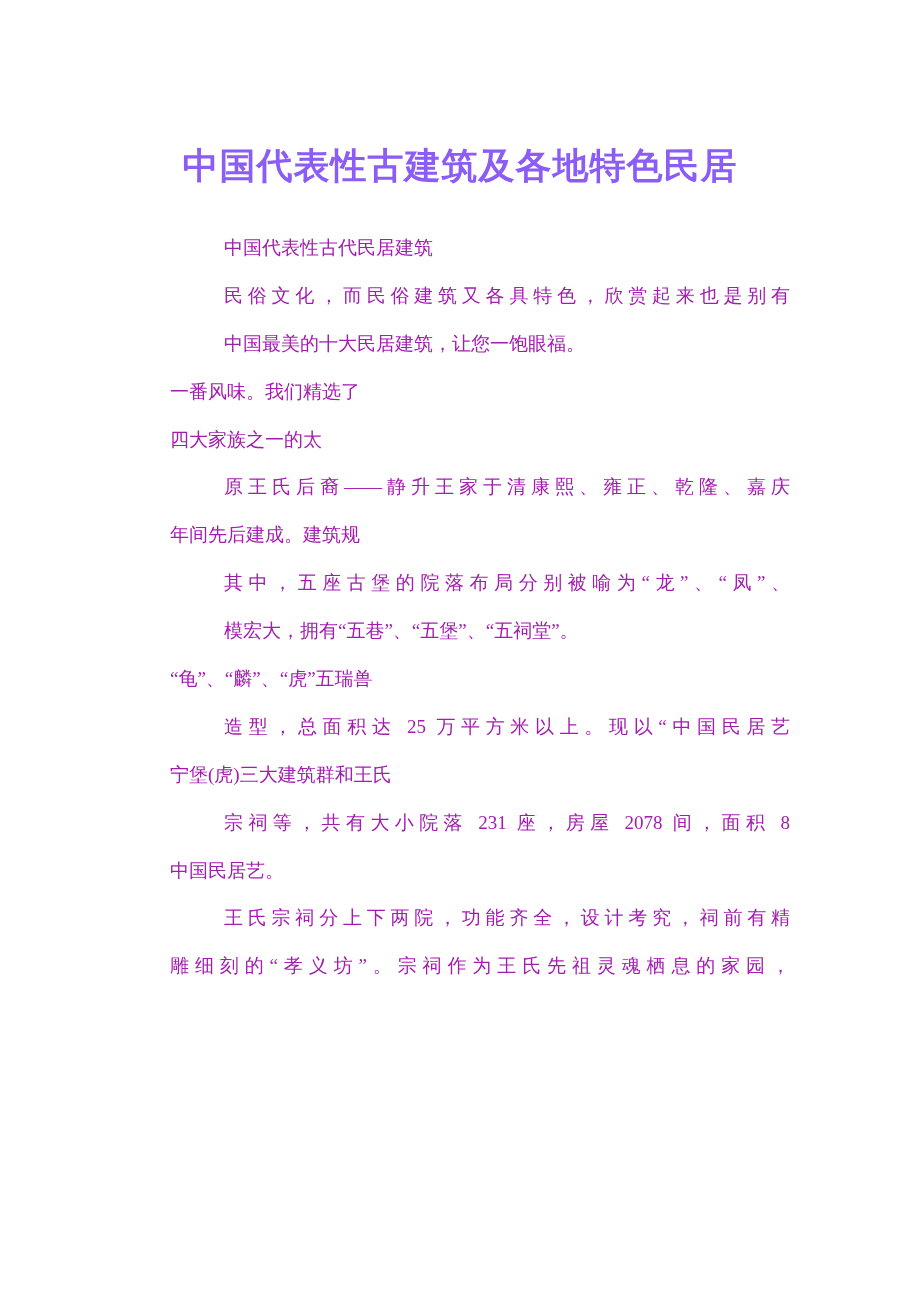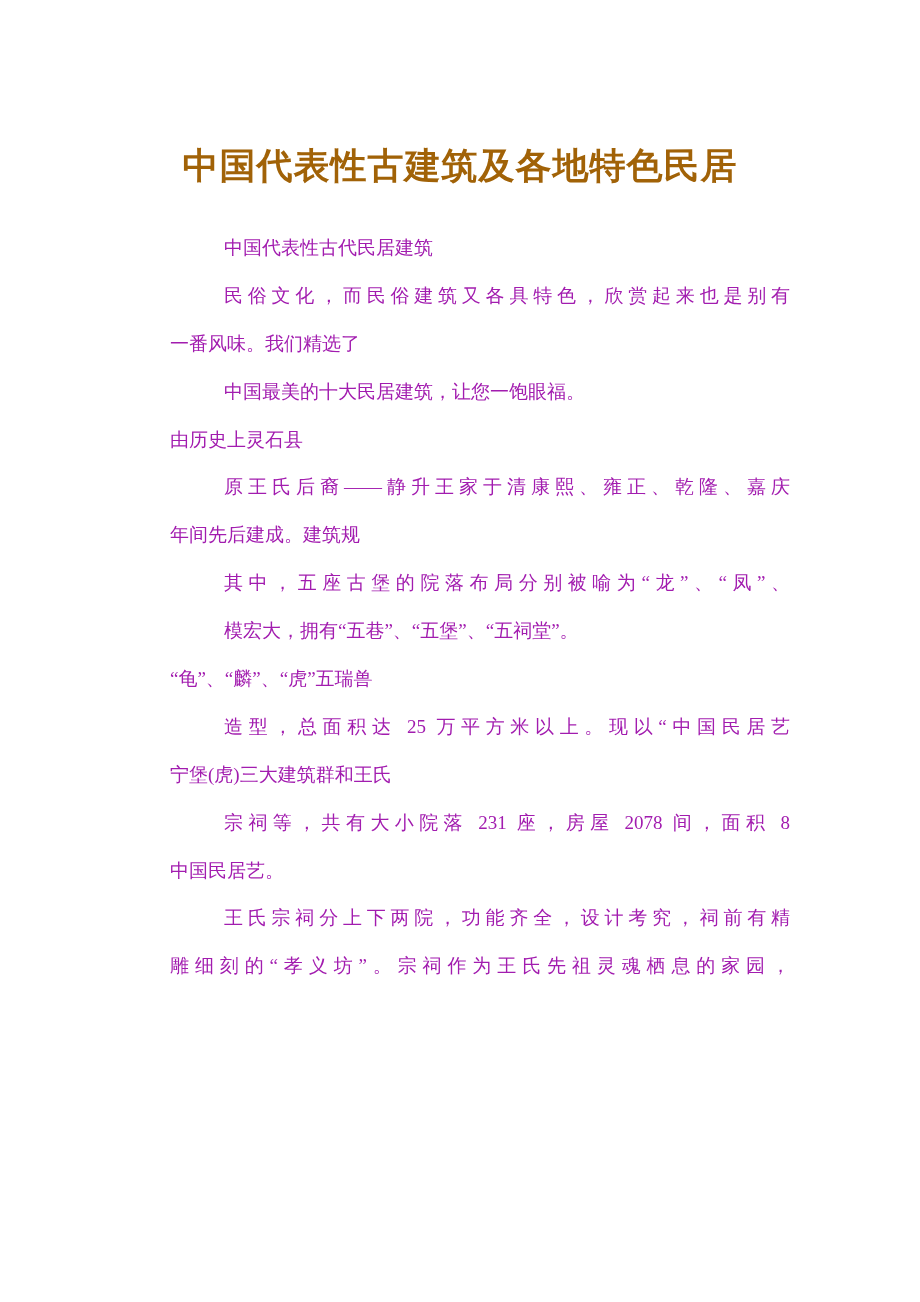--- a/index.html
+++ b/index.html
@@ -18,21 +18,21 @@
   .title {
     position: absolute;
     top: 138px; left: 0;
     width: 920px;
     margin: 0;
     text-align: center;
     font-size: 36px;
     font-weight: bold;
     line-height: 56px;
     letter-spacing: 1px;
-    color: #a16207;
+    color: #8b5cf6;
   }
   .body-col {
     position: absolute;
     top: 224px;
     left: 136px;
     width: 654px;
   }
   .line {
     font-size: 19px;
     line-height: 47.9px;
@@ -48,23 +48,23 @@
   }
 </style>
 </head>
 <body>
 
 <div class="page">
   <h1 class="title">中国代表性古建筑及各地特色民居</h1>
   <div class="body-col">
     <div class="line indent">中国代表性古代民居建筑</div>
     <div class="line indent fill">民俗文化，而民俗建筑又各具特色，欣赏起来也是别有</div>
+    <div class="line indent">中国最美的十大民居建筑，让您一饱眼福。</div>
     <div class="line">一番风味。我们精选了</div>
-    <div class="line indent">中国最美的十大民居建筑，让您一饱眼福。</div>
-    <div class="line">由历史上灵石县</div>
+    <div class="line">四大家族之一的太</div>
     <div class="line indent fill">原王氏后裔——静升王家于清康熙、雍正、乾隆、嘉庆</div>
     <div class="line">年间先后建成。建筑规</div>
     <div class="line indent fill">其中，五座古堡的院落布局分别被喻为“龙”、“凤”、</div>
     <div class="line indent">模宏大，拥有“五巷”、“五堡”、“五祠堂”。</div>
     <div class="line">“龟”、“麟”、“虎”五瑞兽</div>
     <div class="line indent fill">造型，总面积达 25 万平方米以上。现以“中国民居艺</div>
     <div class="line">宁堡(虎)三大建筑群和王氏</div>
     <div class="line indent fill">宗祠等，共有大小院落 231 座，房屋 2078 间，面积 8</div>
     <div class="line">中国民居艺。</div>
     <div class="line indent fill">王氏宗祠分上下两院，功能齐全，设计考究，祠前有精</div>

